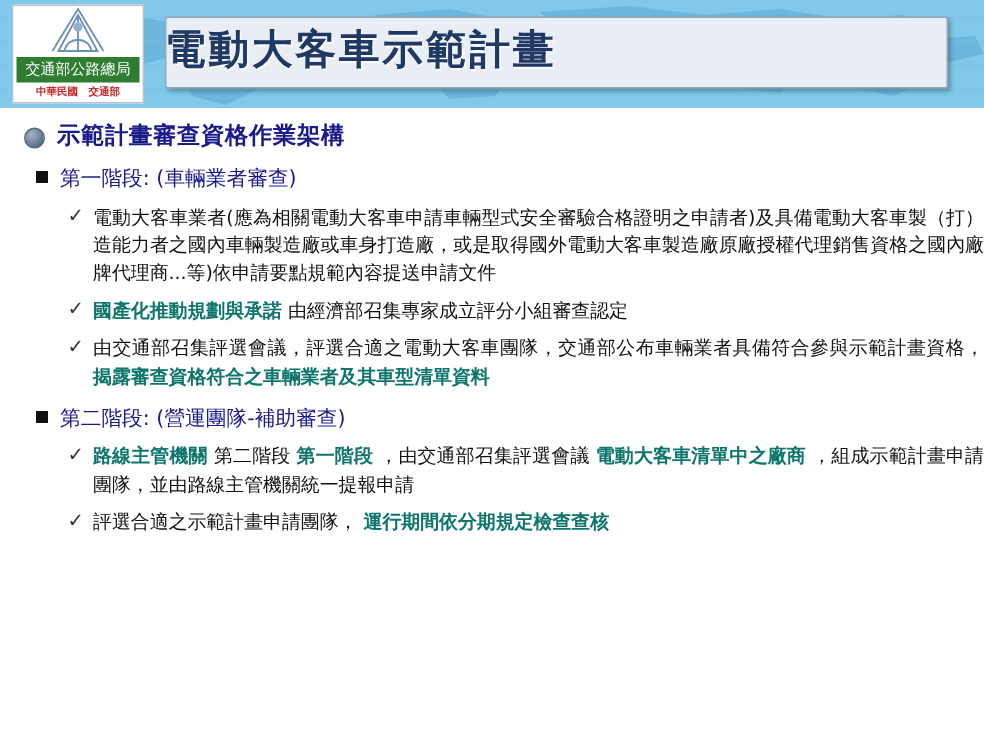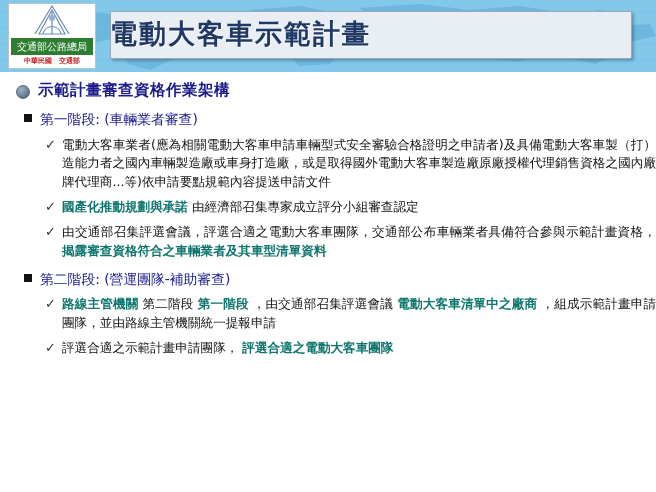--- a/index.html
+++ b/index.html
@@ -279,20 +279,20 @@
             <span class="red bold">路線主管機關</span>
             <span>第二階段</span>
             <span class="red bold">第一階段</span>
             <span>，由交通部召集評選會議</span>
             <span class="red bold">電動大客車清單中之廠商</span>
             <span>，組成示範計畫申請團隊，並由路線主管機關統一提報申請</span>
           </li>
           <li>
             <span class="ck">✓</span>
             <span>評選合適之示範計畫申請團隊，</span>
-            <span class="red bold">評選合適之電動大客車團隊</span>
+            <span class="red bold">運行期間依分期規定檢查查核</span>
           </li>
         </ul>
       </li>
 
     </ul>
   </div>
 </div>
 
 </body></html>

